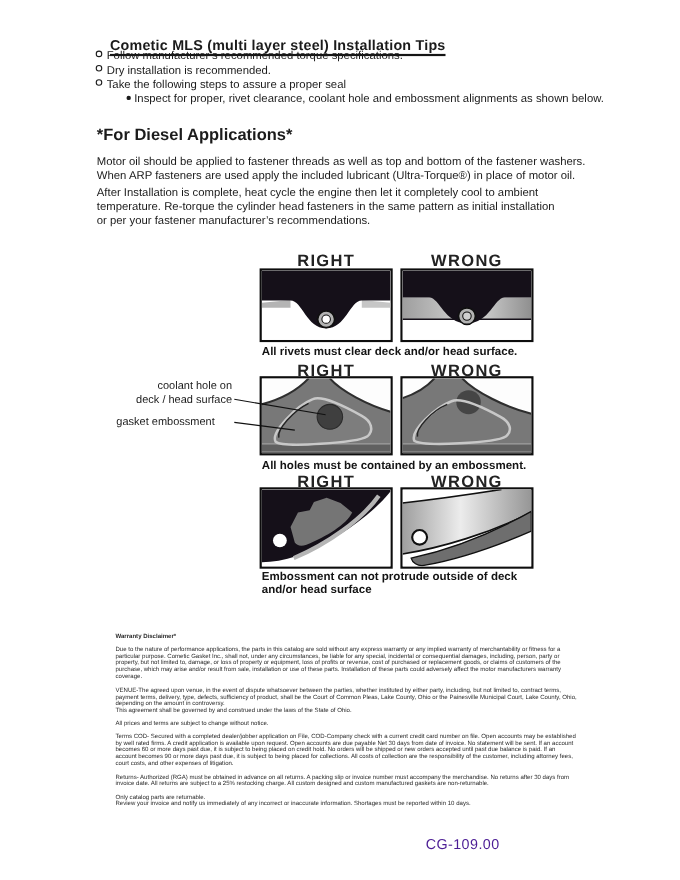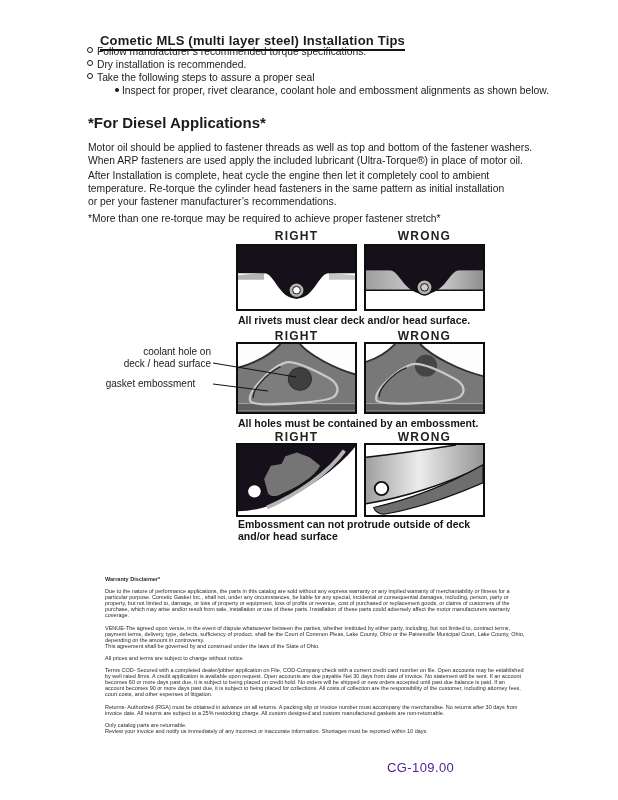--- a/index.html
+++ b/index.html
@@ -11,21 +11,21 @@
   .body-txt{font-size:10.3px;line-height:13px;}
   .tips{left:87px;top:45px;}
   .tip-row{display:flex;align-items:baseline;white-space:nowrap;height:13px;}
   .tip-row.sub{margin-left:28px;}
   .b-circle{width:4px;height:4px;border:1px solid #1b1b1b;border-radius:50%;
             display:inline-block;margin-right:4px;flex:0 0 auto;position:relative;top:-2px;}
   .b-dot{width:4px;height:4px;background:#1b1b1b;border-radius:50%;
          display:inline-block;margin-right:3px;flex:0 0 auto;position:relative;top:-2px;}
   .diesel-h{left:88px;top:114px;font-size:15px;font-weight:bold;}
   .para{left:88px;width:470px;white-space:pre-line;}
-  .dg-label{width:121px;text-align:center;font-size:12px;font-weight:700;letter-spacing:1.2px;color:#222;}
+  .dg-label{width:121px;text-align:center;font-size:15px;font-weight:700;letter-spacing:1.2px;color:#222;}
   .panel{width:121px;box-sizing:border-box;border:2px solid #0d0d0d;background:#fff;z-index:1;}
   .panel svg{display:block;width:100%;height:100%;}
   .caption{left:238px;font-size:10.5px;font-weight:bold;color:#141414;white-space:pre-line;line-height:12px;}
   .side-label{left:90px;width:121px;text-align:right;font-size:10px;line-height:11.5px;
               color:#1b1b1b;white-space:pre-line;}
   .overlay{z-index:5;}
   .legal{left:105px;top:576px;width:420px;font-size:5.5px;line-height:6.1px;color:#2a2a2a;}
   .legal p{margin:0 0 6px 0;white-space:pre-line;}
   .legal .lh{font-weight:bold;margin-bottom:6px;}
   .footer-code{left:387px;top:760px;font-size:13px;letter-spacing:.4px;color:#4c1d95;}
@@ -55,21 +55,20 @@
       <span>Inspect for proper, rivet clearance, coolant hole and embossment alignments as shown below.</span>
     </div>
   </div>
 
   <div class="abs diesel-h">*For Diesel Applications*</div>
   <div class="abs para body-txt" style="top:121px;margin-top:20px;">Motor oil should be applied to fastener threads as well as top and bottom of the fastener washers.
 When ARP fasteners are used apply the included lubricant (Ultra-Torque®) in place of motor oil.</div>
   <div class="abs para body-txt" style="top:169px;">After Installation is complete, heat cycle the engine then let it completely cool to ambient
 temperature. Re-torque the cylinder head fasteners in the same pattern as initial installation
 or per your fastener manufacturer’s recommendations.</div>
-  <div class="abs para body-txt" style="top:212px;">*More than one re-torque may be required to achieve proper fastener stretch*</div>
 
   <div class="abs dg-label" style="left:236px;top:229px;">RIGHT</div>
   <div class="abs dg-label" style="left:364px;top:229px;">WRONG</div>
 
   <div class="abs panel" style="left:236px;top:244px;height:67px;">
     <svg viewBox="0 0 121 67" preserveAspectRatio="none">
       <rect x="0" y="0" width="121" height="67" fill="#ffffff"></rect>
       <polygon points="0,31 27,28.5 27,36 0,36" fill="#b4b4b4"></polygon>
       <polygon points="94,28.5 121,31 121,36 94,36" fill="#c6c6c6"></polygon>
       <path d="M0,0 H121 V29 H94 C83,29 79,56 60.5,56 C42,56 38,29 27,29 H0 Z" fill="#151019"></path>

